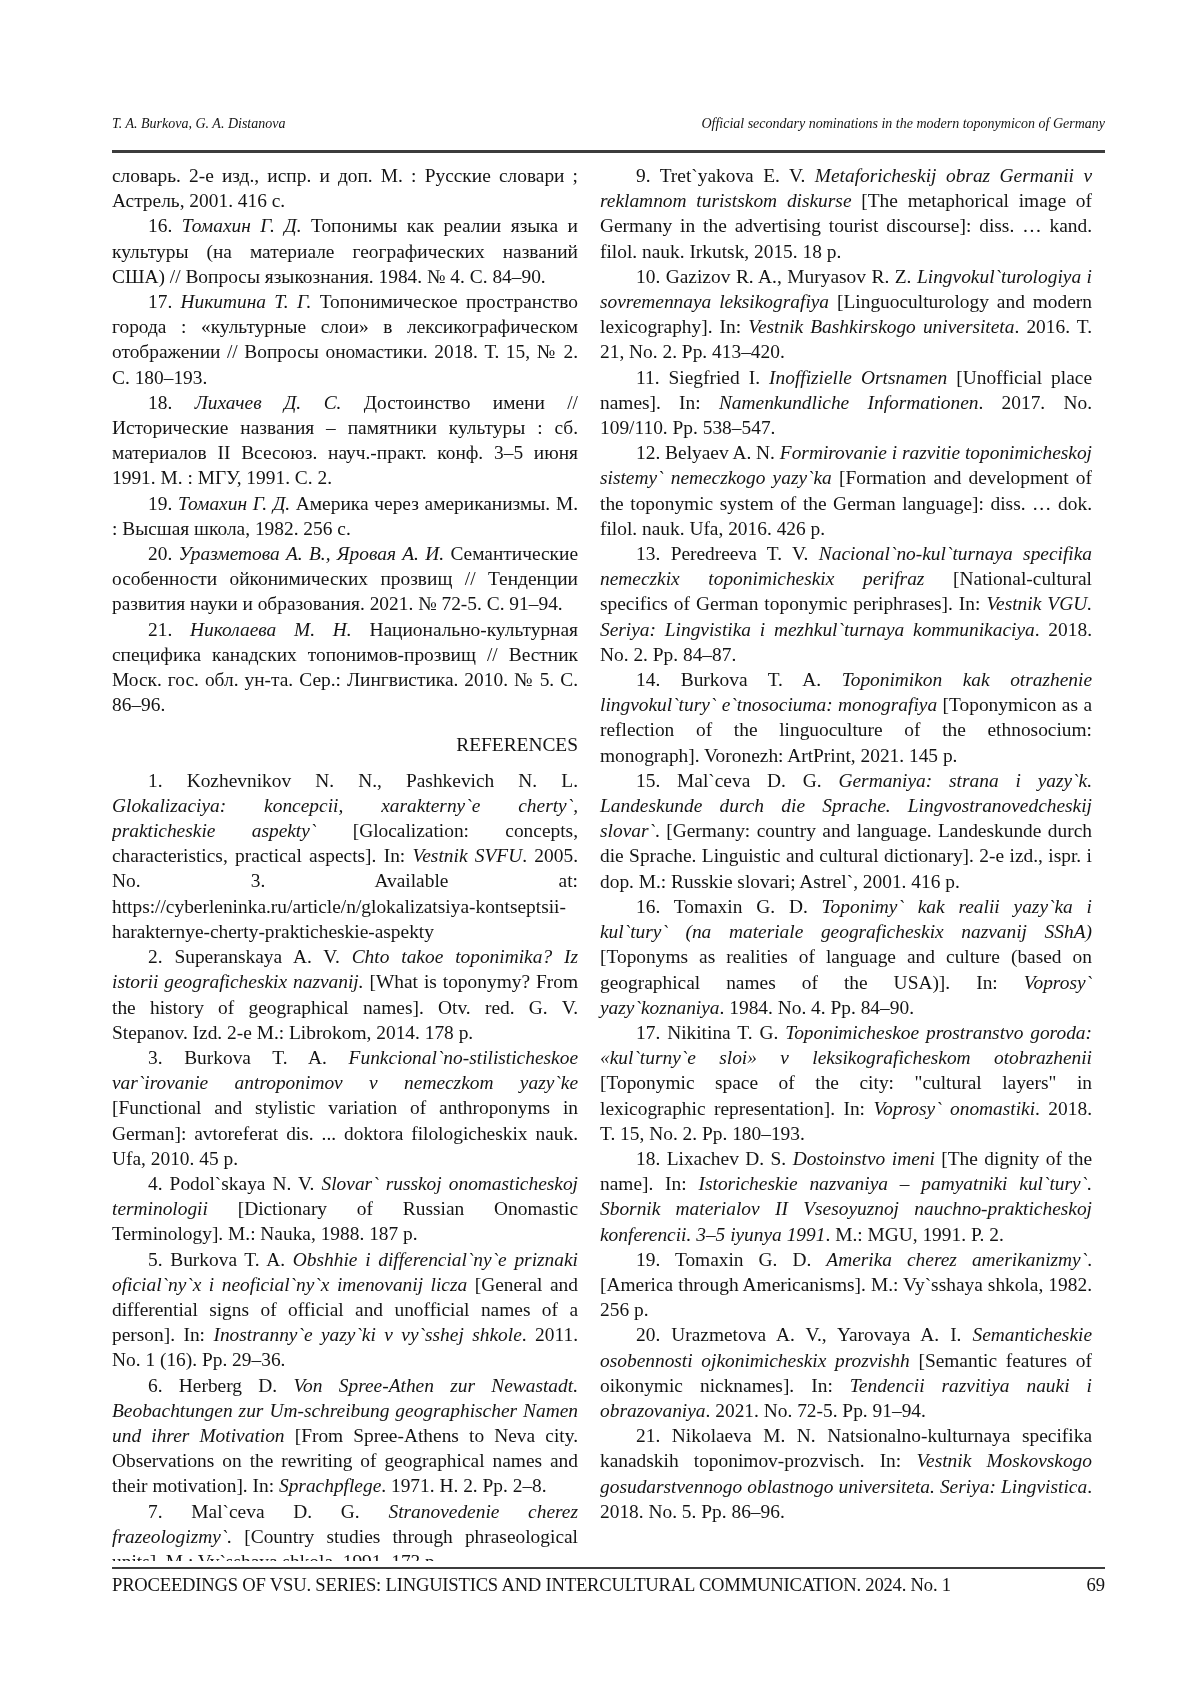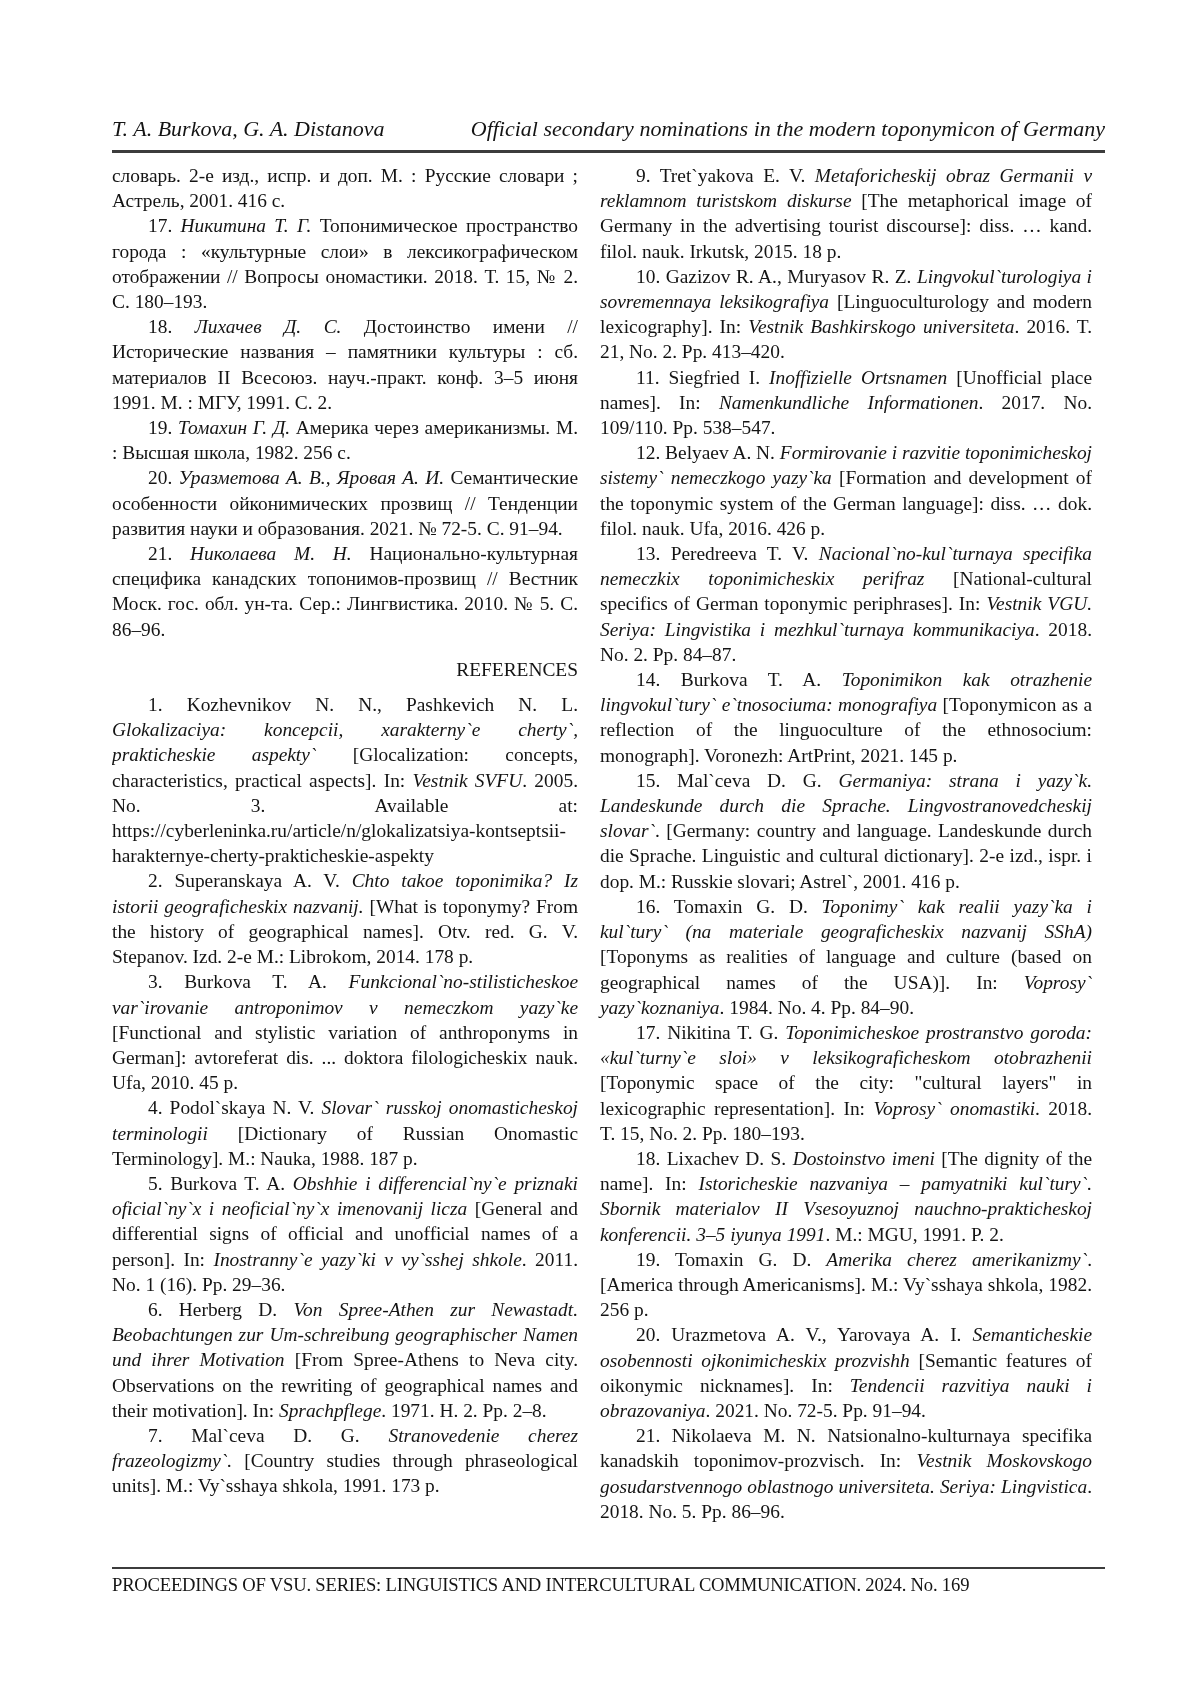--- a/index.html
+++ b/index.html
@@ -19,21 +19,21 @@
   
   .running-head {
     position: absolute;
     top: 116px;
     left: 112px;
     right: 95px;
     display: flex;
     justify-content: space-between;
     align-items: flex-end;
     font-style: italic;
-    font-size: 22px;
+    font-size: 14px;
     white-space: nowrap;
   }
   .header-rule {
     position: absolute;
     top: 150px;
     left: 112px;
     right: 95px;
     height: 2.5px;
     background: #3c3c3c;
   }
@@ -72,41 +72,42 @@
     right: 95px;
     height: 1.6px;
     background: #3c3c3c;
   }
   .footer-row {
     position: absolute;
     top: 1574px;
     left: 112px;
     right: 95px;
     display: flex;
-    justify-content: flex-start;
+    justify-content: space-between;
     align-items: baseline;
     font-size: 18.6px;
     letter-spacing: -0.2px;
   }
   .footer-row .pageno { letter-spacing: 0; }
 </style>
 </head>
 <body>
 
 <div class="page">
 
   <div class="running-head">
     <span>T. A. Burkova, G. A. Distanova</span>
     <span>Official secondary nominations in the modern toponymicon of Germany</span>
   </div>
   <div class="header-rule"></div>
 
   <div class="content">
     <div class="column column-left">
         <p class="ref"><span>словарь. 2-е изд., испр. и доп. М. : Русские словари ; Астрель, 2001. 416 с.</span></p>
+        <p class="ref indent"><span>16. </span><i>Томахин Г. Д.</i><span> Топонимы как реалии языка и культуры (на материале географических названий США) // Вопросы языкознания. 1984. № 4. С. 84–90.</span></p>
         <p class="ref indent"><span>17. </span><i>Никитина Т. Г.</i><span> Топонимическое пространство города : «культурные слои» в лексикографическом отображении // Вопросы ономастики. 2018. Т. 15, № 2. С. 180–193.</span></p>
         <p class="ref indent"><span>18. </span><i>Лихачев Д. С.</i><span> Достоинство имени // Исторические названия – памятники культуры : сб. материалов II Всесоюз. науч.-практ. конф. 3–5 июня 1991. М. : МГУ, 1991. С. 2.</span></p>
         <p class="ref indent"><span>19. </span><i>Томахин Г. Д.</i><span> Америка через американизмы. М. : Высшая школа, 1982. 256 с.</span></p>
         <p class="ref indent"><span>20. </span><i>Уразметова А. В., Яровая А. И.</i><span> Семантические особенности ойконимических прозвищ // Тенденции развития науки и образования. 2021. № 72-5. С. 91–94.</span></p>
         <p class="ref indent"><span>21. </span><i>Николаева М. Н.</i><span> Национально-культурная специфика канадских топонимов-прозвищ // Вестник Моск. гос. обл. ун-та. Сер.: Лингвистика. 2010. № 5. С. 86–96.</span></p>
         <p class="ref-heading"><span>REFERENCES</span></p>
         <p class="ref indent"><span>1. Kozhevnikov N. N., Pashkevich N. L. </span><i>Glokalizaciya: koncepcii, xarakterny`e cherty`, prakticheskie aspekty`</i><span> [Glocalization: concepts, characteristics, practical aspects]. In: </span><i>Vestnik SVFU</i><span>. 2005. No. 3. Available at: https://cyberleninka.ru/article/n/glokalizatsiya-kontseptsii-harakternye-cherty-prakticheskie-aspekty</span></p>
         <p class="ref indent"><span>2. Superanskaya A. V. </span><i>Chto takoe toponimika? Iz istorii geograficheskix nazvanij.</i><span> [What is toponymy? From the history of geographical names]. Otv. red. G. V. Stepanov. Izd. 2-e M.: Librokom, 2014. 178 p.</span></p>
         <p class="ref indent"><span>3. Burkova T. A. </span><i>Funkcional`no-stilisticheskoe var`irovanie antroponimov v nemeczkom yazy`ke</i><span> [Functional and stylistic variation of anthroponyms in German]: avtoreferat dis. ... doktora filologicheskix nauk. Ufa, 2010. 45 p.</span></p>
         <p class="ref indent"><span>4. Podol`skaya N. V. </span><i>Slovar` russkoj onomasticheskoj terminologii</i><span> [Dictionary of Russian Onomastic Terminology]. M.: Nauka, 1988. 187 p.</span></p>

